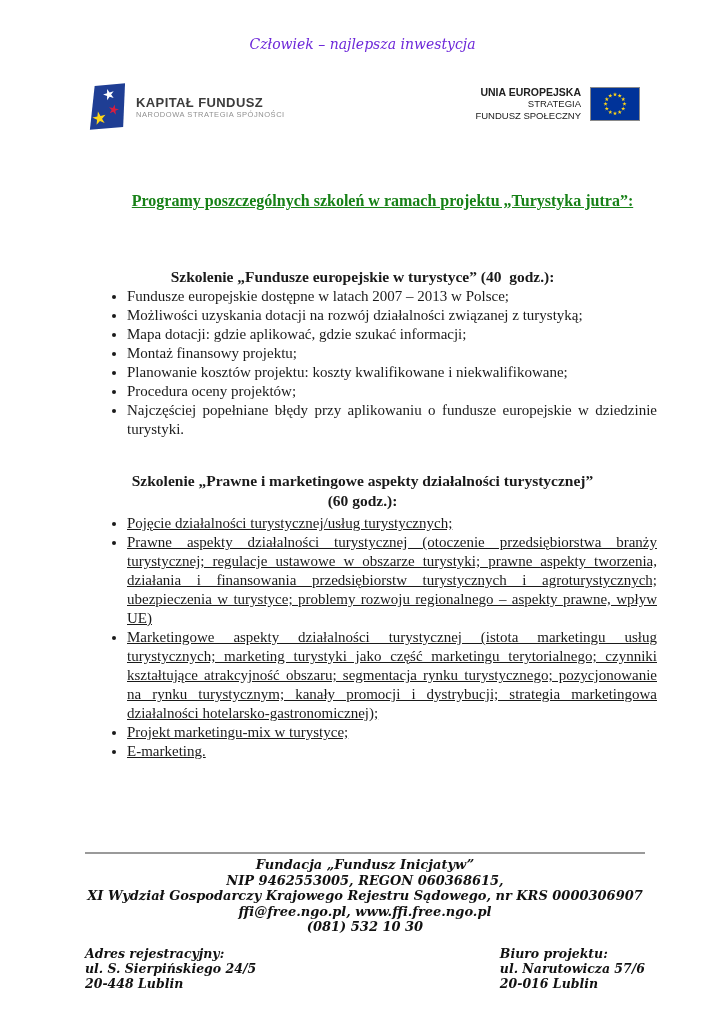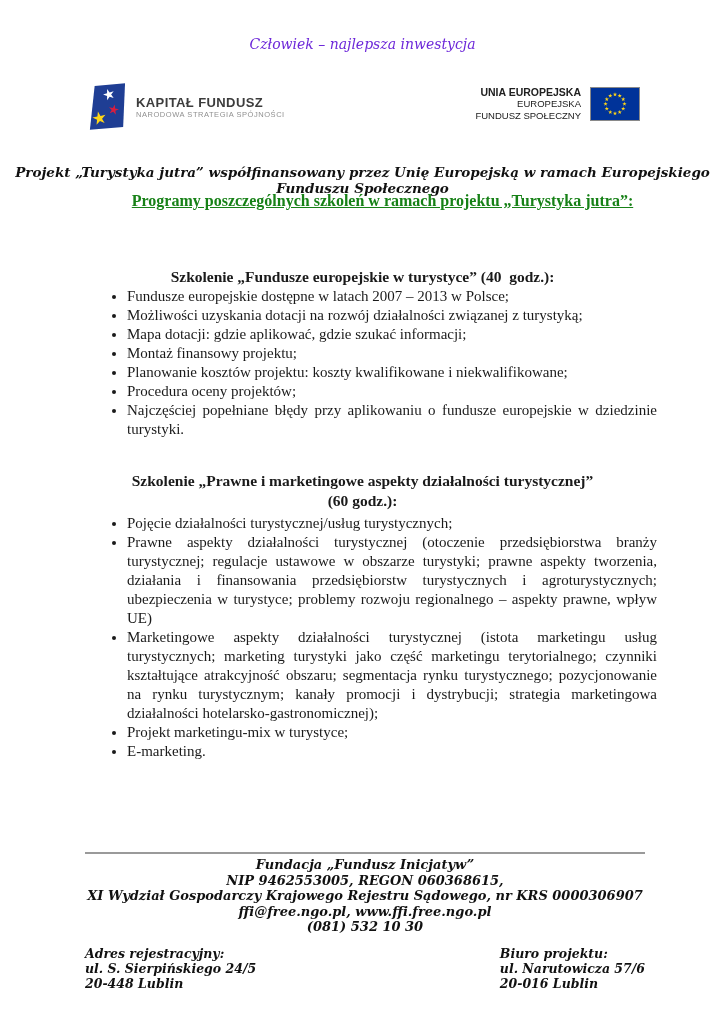--- a/index.html
+++ b/index.html
@@ -50,21 +50,21 @@
     white-space:pre-wrap;
   }
   .sec1-title{top:254px;}
   .sec2-title{top:458px;}
 
   ul.bullets{
     position:absolute;left:108px;width:530px;
     margin:0;padding:0 0 0 19px;list-style:disc outside;
   }
   .list1{top:287px;}
-  .list2{top:514px;}
+  .list2{top:514px;text-decoration:underline;}
   ul.bullets li{
     font-size:15px;line-height:19px;text-align:justify;
     padding:0;margin:0;
   }
 
   .footer{position:absolute;top:852px;left:85px;width:560px;}
   .footer-rule{border:0;border-top:2px solid #9a9a9a;margin:0 0 3px 0;}
   .footer-center{text-align:center;font-size:13px;font-weight:bold;
     line-height:15.5px;color:#111;}
   .addresses{display:flex;justify-content:space-between;
@@ -92,21 +92,21 @@
       </svg>
       <div class="kl-text">
         <div class="kl-title">KAPITAŁ FUNDUSZ</div>
         <div class="kl-sub">NARODOWA STRATEGIA SPÓJNOŚCI</div>
       </div>
     </div>
 
     <div class="eu-logo">
       <div class="eu-text">
         <div class="eu-l1">UNIA EUROPEJSKA</div>
-        <div class="eu-l2">EUROPEJSKA</div>
+        <div class="eu-l2">STRATEGIA</div>
         <div class="eu-l3">FUNDUSZ SPOŁECZNY</div>
       </div>
       <svg class="eu-flag" width="48" height="32" viewBox="0 0 66 44">
         <rect width="66" height="44" fill="#003399"></rect>
         <g fill="#FFD617">
           <use href="#star" transform="translate(33,9)  scale(3.1)"></use>
           <use href="#star" transform="translate(39.5,10.7) scale(3.1)"></use>
           <use href="#star" transform="translate(44.3,15.5) scale(3.1)"></use>
           <use href="#star" transform="translate(46,22) scale(3.1)"></use>
           <use href="#star" transform="translate(44.3,28.5) scale(3.1)"></use>
@@ -115,21 +115,20 @@
           <use href="#star" transform="translate(26.5,33.3) scale(3.1)"></use>
           <use href="#star" transform="translate(21.7,28.5) scale(3.1)"></use>
           <use href="#star" transform="translate(20,22) scale(3.1)"></use>
           <use href="#star" transform="translate(21.7,15.5) scale(3.1)"></use>
           <use href="#star" transform="translate(26.5,10.7) scale(3.1)"></use>
         </g>
       </svg>
     </div>
   </div>
 
-  <div class="project-line script">Projekt „Turystyka jutra” współfinansowany przez Unię Europejską w ramach Europejskiego Funduszu Społecznego</div>
 
   <div class="main-title" style="color:#178117;padding-left:20px;">Programy poszczególnych szkoleń w ramach projektu „Turystyka jutra”:</div>
 
   <h2 class="sec-title sec1-title">Szkolenie „Fundusze europejskie w turystyce” (40  godz.):</h2>
 
   <ul class="bullets list1">
     <li>Fundusze europejskie dostępne w latach 2007 – 2013 w Polsce;</li>
     <li>Możliwości uzyskania dotacji na rozwój działalności związanej z turystyką;</li>
     <li>Mapa dotacji: gdzie aplikować, gdzie szukać informacji;</li>
     <li>Montaż finansowy projektu;</li>

